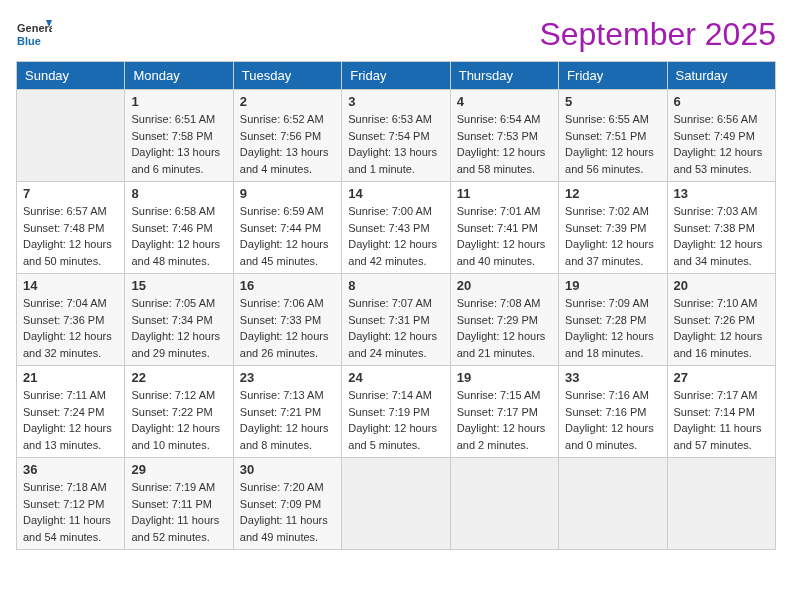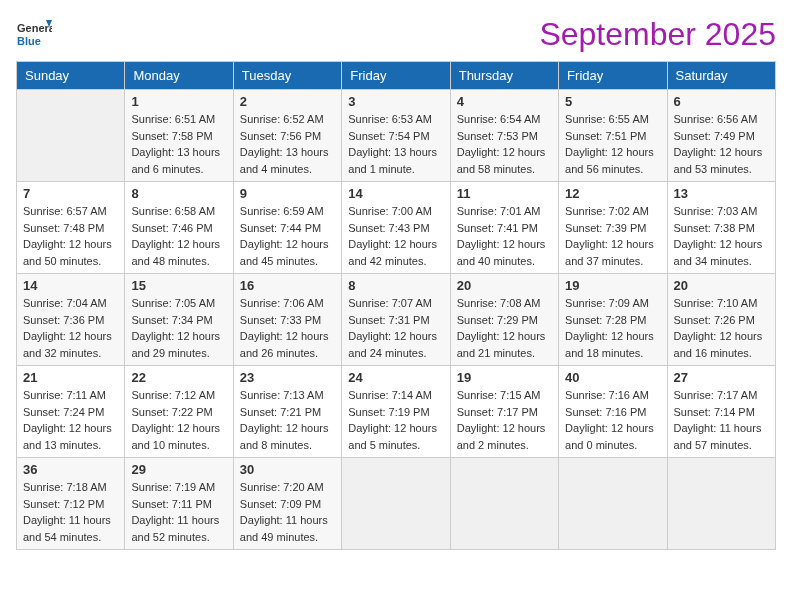--- a/index.html
+++ b/index.html
@@ -215,21 +215,21 @@
         </td>
         <td>
           <div class="day-number">24</div>
           <div class="day-info">Sunrise: 7:14 AM<br>Sunset: 7:19 PM<br>Daylight: 12 hours and 5 minutes.</div>
         </td>
         <td>
           <div class="day-number">19</div>
           <div class="day-info">Sunrise: 7:15 AM<br>Sunset: 7:17 PM<br>Daylight: 12 hours and 2 minutes.</div>
         </td>
         <td>
-          <div class="day-number">40</div>
+          <div class="day-number">33</div>
           <div class="day-info">Sunrise: 7:16 AM<br>Sunset: 7:16 PM<br>Daylight: 12 hours and 0 minutes.</div>
         </td>
         <td>
           <div class="day-number">27</div>
           <div class="day-info">Sunrise: 7:17 AM<br>Sunset: 7:14 PM<br>Daylight: 11 hours and 57 minutes.</div>
         </td>
       </tr>
       <tr class="row-odd">
         <td>
           <div class="day-number">36</div>

